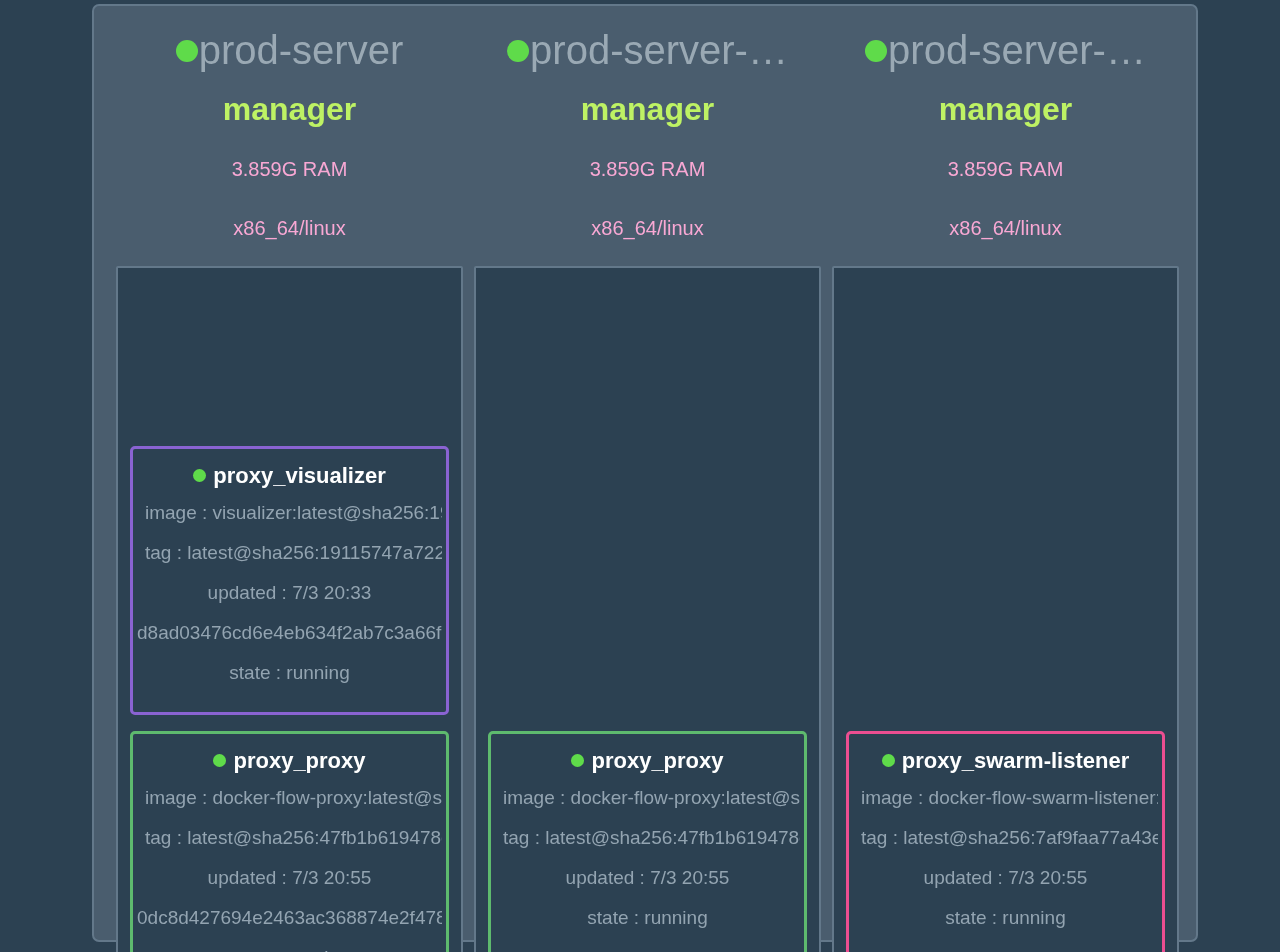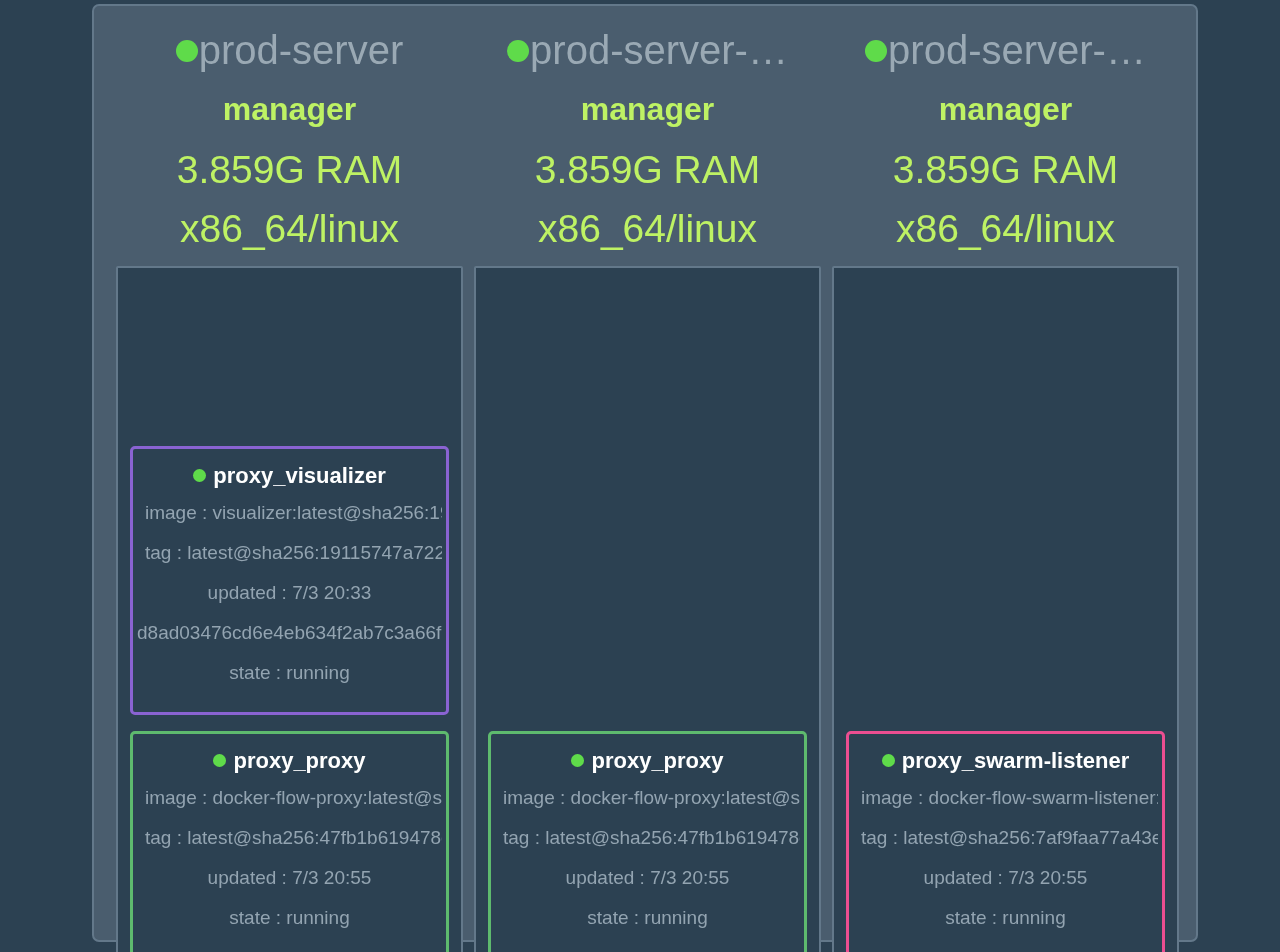--- a/index.html
+++ b/index.html
@@ -67,23 +67,23 @@
   }
 
   .node-role {
     font-size: 32px;
     line-height: 62px;
     font-weight: bold;
     color: #bef264;
   }
 
   .node-stat {
-    font-size: 39px;
+    font-size: 20px;
     line-height: 59px;
-    color: #bef264;
+    color: #f9a8d4;
   }
 
   
   .panel {
     margin-top: 6px;
     height: 746px;
     background: #2c4152;
     border: 2px solid #63788a;
     border-radius: 2px;
     padding: 10px 12px;
@@ -158,20 +158,21 @@
             <div class="card-line clip">tag : latest@sha256:19115747a7229</div>
             <div class="card-line clip-center">updated : 7/3 20:33</div>
             <div class="card-line clip-center">d8ad03476cd6e4eb634f2ab7c3a66f2</div>
             <div class="card-line clip-center">state : running</div>
           </div>
           <div class="card" style="border-color: rgb(94, 186, 110);">
             <div class="card-title"><span class="dot"></span><span>proxy_proxy</span></div>
             <div class="card-line clip">image : docker-flow-proxy:latest@sh</div>
             <div class="card-line clip">tag : latest@sha256:47fb1b619478d</div>
             <div class="card-line clip-center">updated : 7/3 20:55</div>
+            <div class="card-line clip-center">0dc8d427694e2463ac368874e2f478</div>
             <div class="card-line clip-center">state : running</div>
           </div>
         </div>
       </div>
       <div class="node">
         <div class="node-header">
           <div class="node-name"><span class="dot"></span><span>prod-server-…</span></div>
           <div class="node-role">manager</div>
           <div class="node-stat">3.859G RAM</div>
           <div class="node-stat">x86_64/linux</div>

